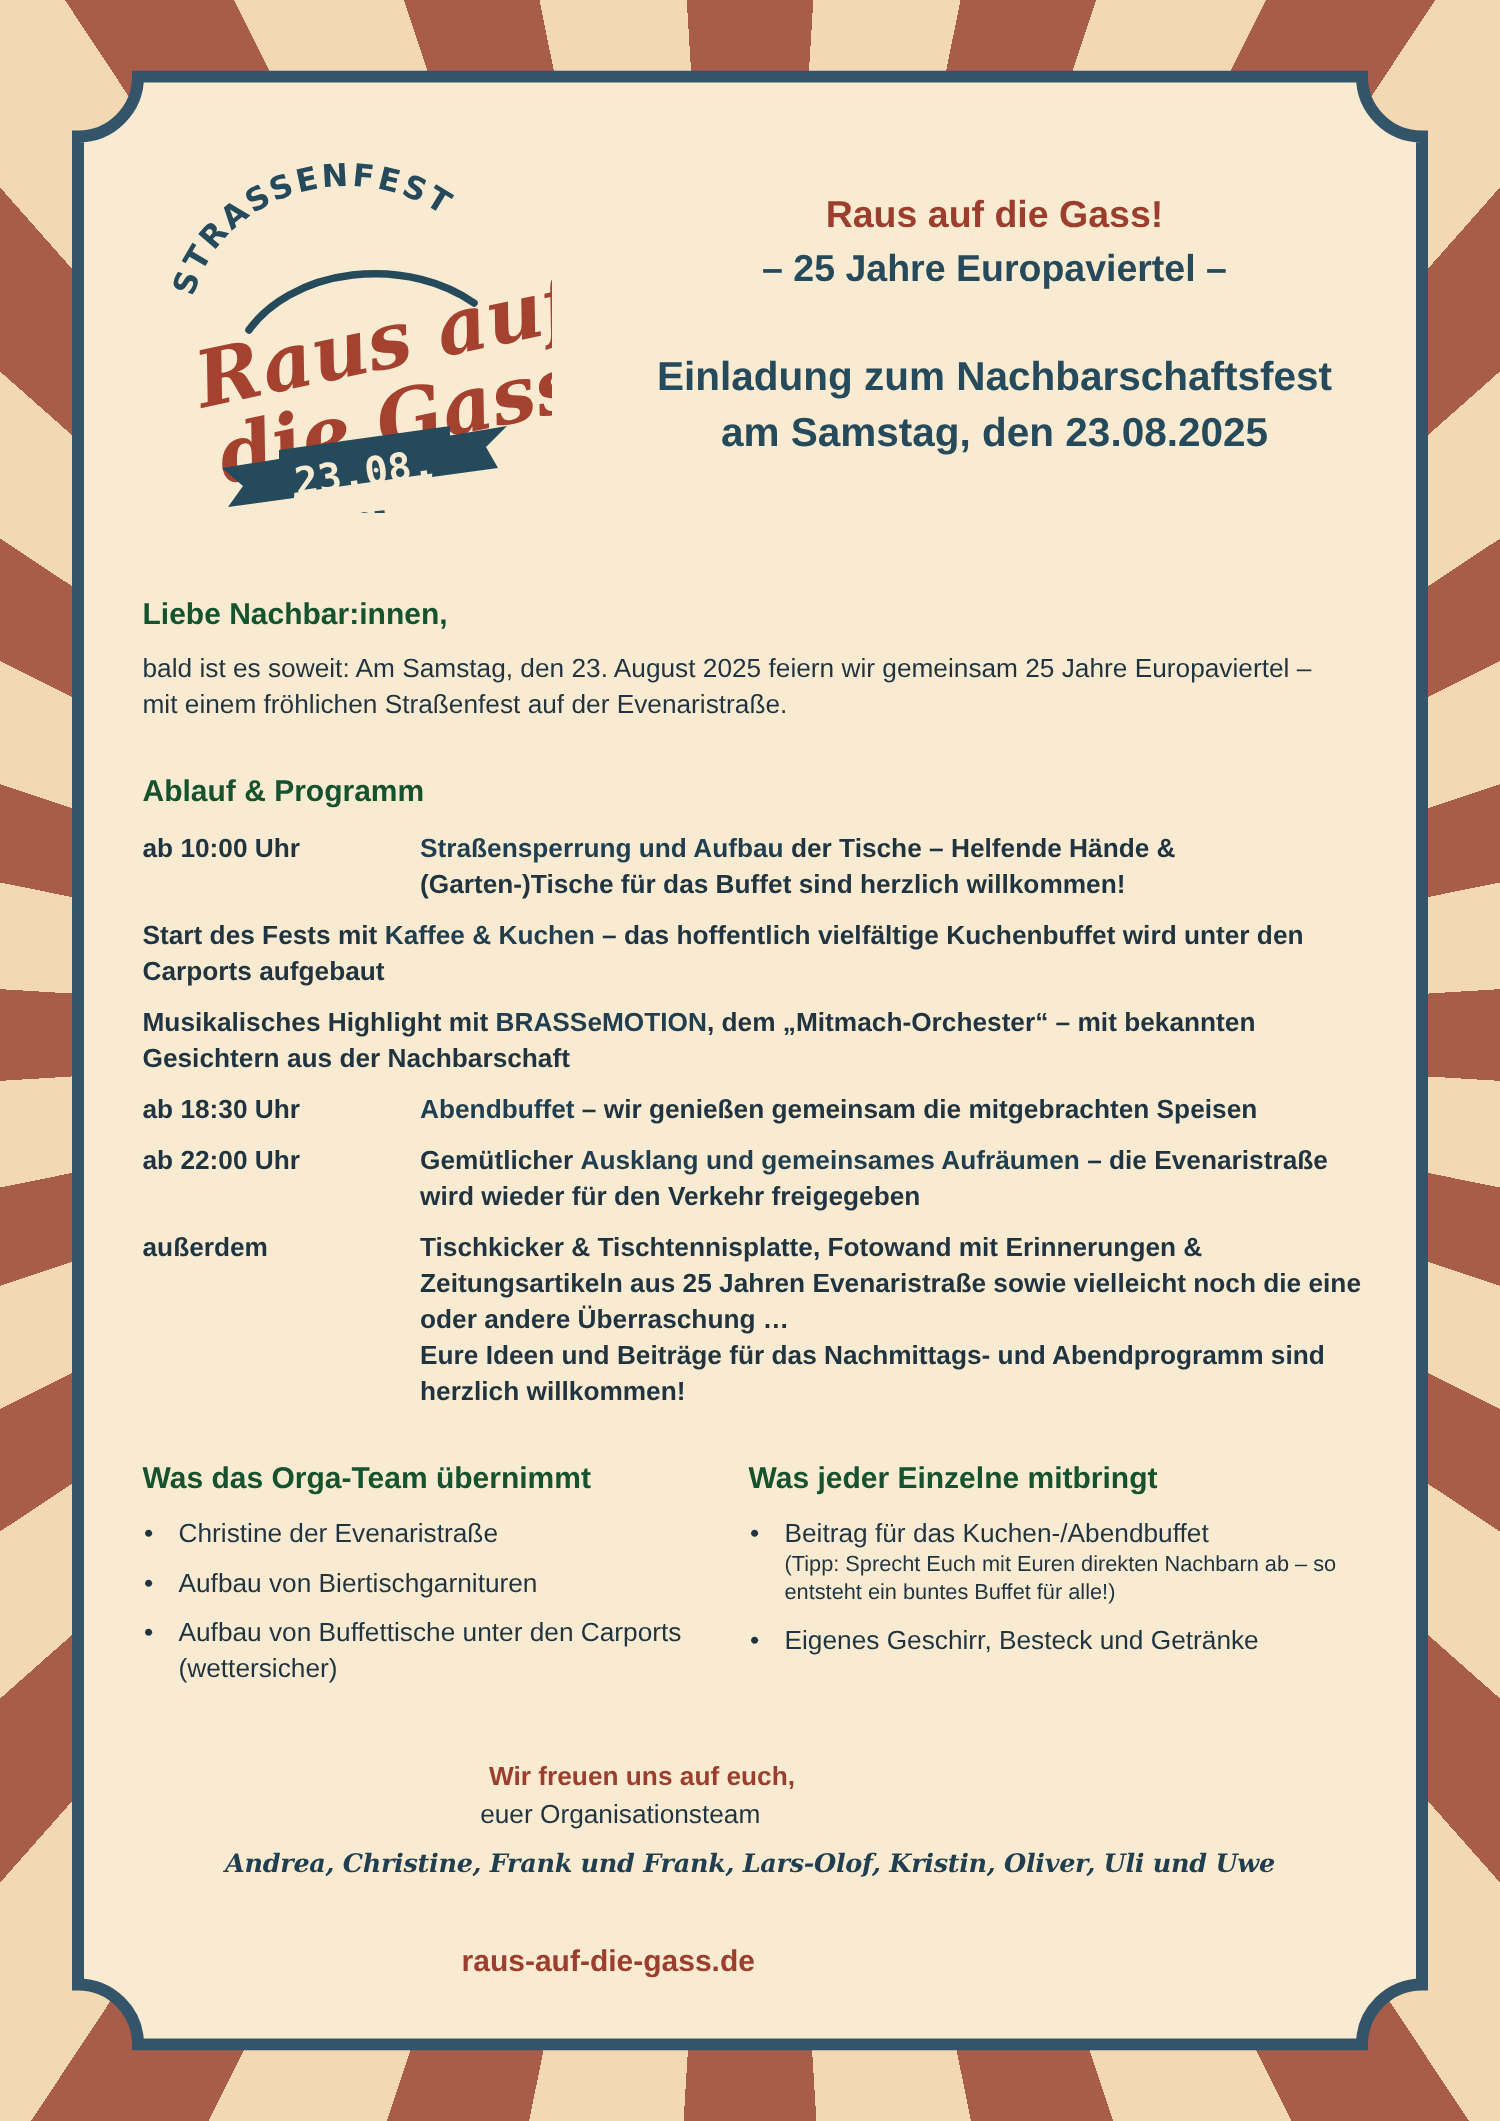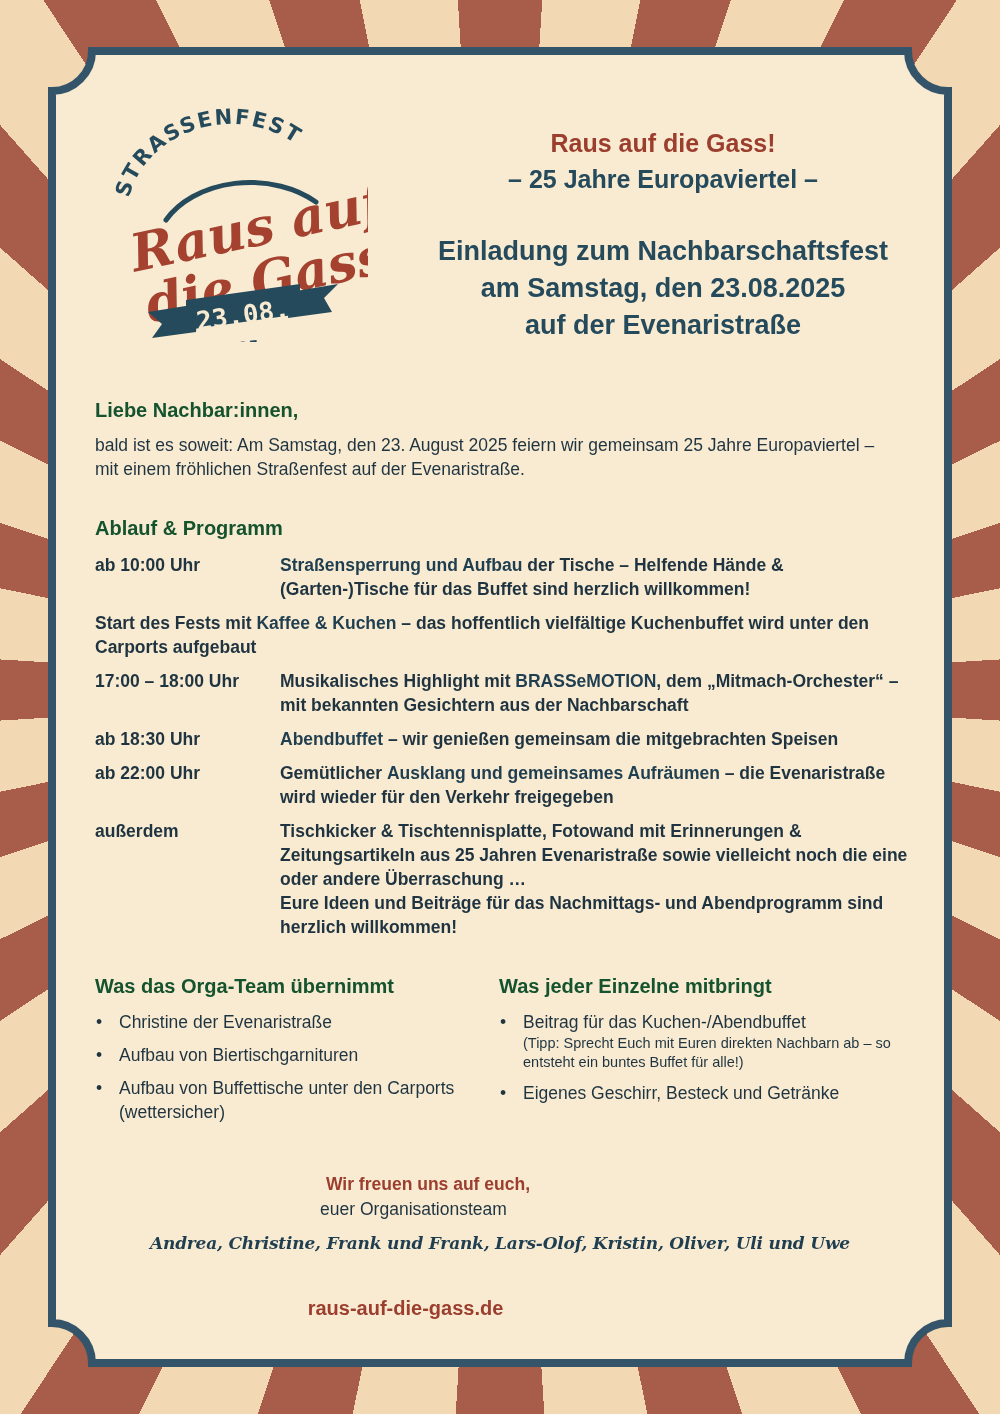--- a/index.html
+++ b/index.html
@@ -81,37 +81,35 @@
       <text x="108" y="232" transform="rotate(-8 155 222)" font-family="DejaVu Sans Mono, monospace" font-weight="bold" font-size="26" fill="#f9ebd2">23.08.</text>
       <text x="130" y="262" transform="rotate(-6 155 255)" font-family="DejaVu Sans Mono, monospace" font-weight="bold" font-size="17" fill="#254a5c">2025</text>
     </svg>
   </div>
 
   <div class="hero">
     <div class="t1">Raus auf die Gass!</div>
     <div class="t2">– 25 Jahre Europaviertel –</div>
     <div class="t3">Einladung zum Nachbarschaftsfest</div>
     <div class="t2" style="font-size:27px;line-height:37px">am Samstag, den 23.08.2025</div>
-    <div class="t2" style="font-size:27px;line-height:37px">auf der Evenaristraße</div>
   </div>
 
   <div class="greeting h-red">Liebe Nachbar:innen,</div>
   <div class="intro">bald ist es soweit: Am Samstag, den 23. August 2025 feiern wir gemeinsam 25 Jahre Europaviertel – mit einem fröhlichen Straßenfest auf der Evenaristraße.</div>
 
   <div class="prog-title h-red">Ablauf &amp; Programm</div>
   <div class="prog">
     <div class="prow">
       <div class="time">ab 10:00 Uhr</div>
       <div class="desc"><span></span><b>Straßensperrung und Aufbau</b><span> der Tische – Helfende Hände &amp; (Garten-)Tische für das Buffet sind herzlich willkommen!</span></div>
     </div>
     <div class="prow">
       <div class="desc"><span>Start des Fests mit </span><b>Kaffee &amp; Kuchen</b><span> – das hoffentlich vielfältige Kuchenbuffet wird unter den Carports aufgebaut</span></div>
     </div>
     <div class="prow">
-      <div class="time">17:00 – 18:00 Uhr</div>
       <div class="desc"><span>Musikalisches Highlight mit </span><b>BRASSeMOTION</b><span>, dem „Mitmach-Orchester“ – mit bekannten Gesichtern aus der Nachbarschaft</span></div>
     </div>
     <div class="prow">
       <div class="time">ab 18:30 Uhr</div>
       <div class="desc"><span></span><b>Abendbuffet</b><span> – wir genießen gemeinsam die mitgebrachten Speisen</span></div>
     </div>
     <div class="prow">
       <div class="time">ab 22:00 Uhr</div>
       <div class="desc"><span>Gemütlicher </span><b>Ausklang und gemeinsames Aufräumen</b><span> – die Evenaristraße wird wieder für den Verkehr freigegeben</span></div>
     </div>

